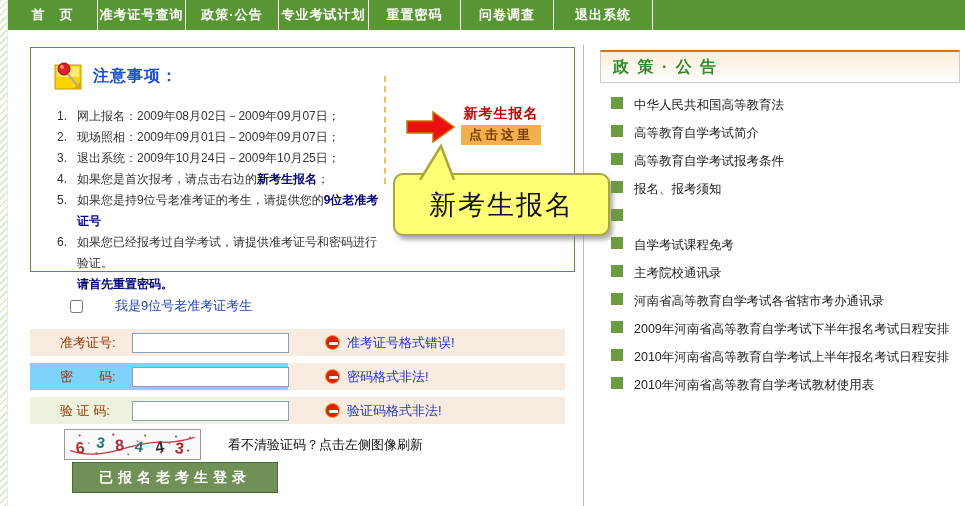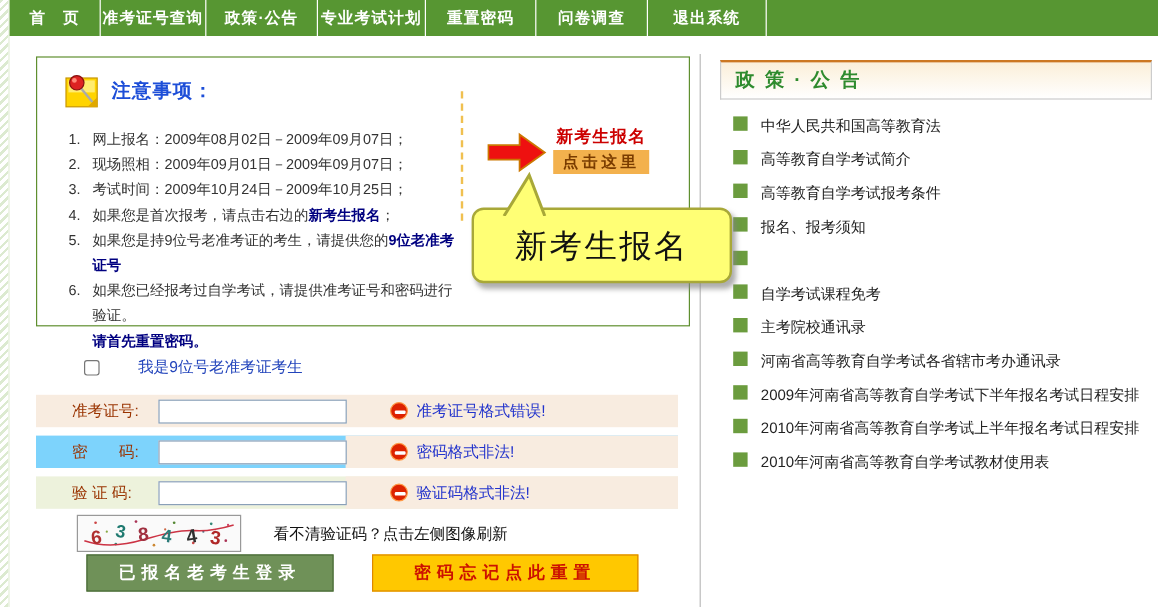--- a/index.html
+++ b/index.html
@@ -11,21 +11,21 @@
   .edge-stripe { position:absolute; left:0; top:0; width:8px; height:506px;
     background:repeating-linear-gradient(135deg,#dcead0 0 2px,#ffffff 2px 5px);
     border-right:1px solid #e4eeda; }
 
   
   .navbar { position:absolute; left:8px; top:0; width:957px; height:30px;
     background:#579632; display:flex; }
   .nav-item { height:30px; display:flex; align-items:center; justify-content:center;
     color:#fff; font-size:13px; font-weight:bold; border-right:1px solid #ffffff;
     cursor:pointer; letter-spacing:1px; }
-  .nav-item:nth-child(1){width:76px}.nav-item:nth-child(2){width:88px}
+  .nav-item:nth-child(1){width:90px}.nav-item:nth-child(2){width:88px}
   .nav-item:nth-child(3){width:93px}.nav-item:nth-child(4){width:90px}
   .nav-item:nth-child(5){width:92px}.nav-item:nth-child(6){width:93px}
   .nav-item:nth-child(7){width:99px}
   .nav-fill { flex:1; }
 
   
   .notice-box { position:absolute; left:30px; top:47px; width:545px; height:225px;
     border:1px solid #5f8f2f; background:#fff; }
   .pin-ico { position:absolute; left:22px; top:11px; width:32px; height:32px; }
   .notice-title { position:absolute; left:62px; top:18px; font-size:16px;
@@ -136,21 +136,21 @@
       <div class="n-item">
         <span class="n-num">1.</span>
         <span><span>网上报名：2009年08月02日－2009年09月07日；</span><span class="navy"></span><span></span></span>
       </div>
       <div class="n-item">
         <span class="n-num">2.</span>
         <span><span>现场照相：2009年09月01日－2009年09月07日；</span><span class="navy"></span><span></span></span>
       </div>
       <div class="n-item">
         <span class="n-num">3.</span>
-        <span><span>考试时间：2009年10月24日－2009年10月25日；</span><span class="navy"></span><span></span></span>
+        <span><span>退出系统：2009年10月24日－2009年10月25日；</span><span class="navy"></span><span></span></span>
       </div>
       <div class="n-item">
         <span class="n-num">4.</span>
         <span><span>如果您是首次报考，请点击右边的</span><span class="navy">新考生报名</span><span>；</span></span>
       </div>
       <div class="n-item">
         <span class="n-num">5.</span>
         <span><span>如果您是持9位号老准考证的考生，请提供您的</span><span class="navy">9位老准考证号</span><span></span></span>
       </div>
       <div class="n-item">
@@ -223,21 +223,20 @@
     <text x="8" y="25" font-size="17" font-weight="bold" fill="#b03030" transform="rotate(-8 12 20)">6</text>
     <text x="30" y="19" font-size="16" font-weight="bold" fill="#1f7a70" transform="rotate(10 34 14)">3</text>
     <text x="50" y="22" font-size="17" font-weight="bold" fill="#a03040" transform="rotate(-6 54 17)">8</text>
     <text x="71" y="23" font-size="16" font-weight="bold" fill="#2a7a78" transform="rotate(8 75 18)">4</text>
     <text x="93" y="24" font-size="17" font-weight="bold" fill="#303030" transform="rotate(-10 97 19)">4</text>
     <text x="114" y="25" font-size="17" font-weight="bold" fill="#b02828" transform="rotate(7 118 20)">3</text>
   </svg>
   <div class="cap-hint">看不清验证码？点击左侧图像刷新</div>
 
   <div class="btn btn-green">已报名老考生登录</div>
-  <div class="btn btn-yellow">密码忘记点此重置</div>
 
   <div class="vdivider"></div>
   <div class="sidebar">
     <div class="sb-head">
       <span class="sb-title">政 策 · 公 告</span>
     </div>
     <div class="sb-list">
       <div class="sb-item">
           <span class="sb-bullet"></span>
           <span class="sb-text">中华人民共和国高等教育法</span>

